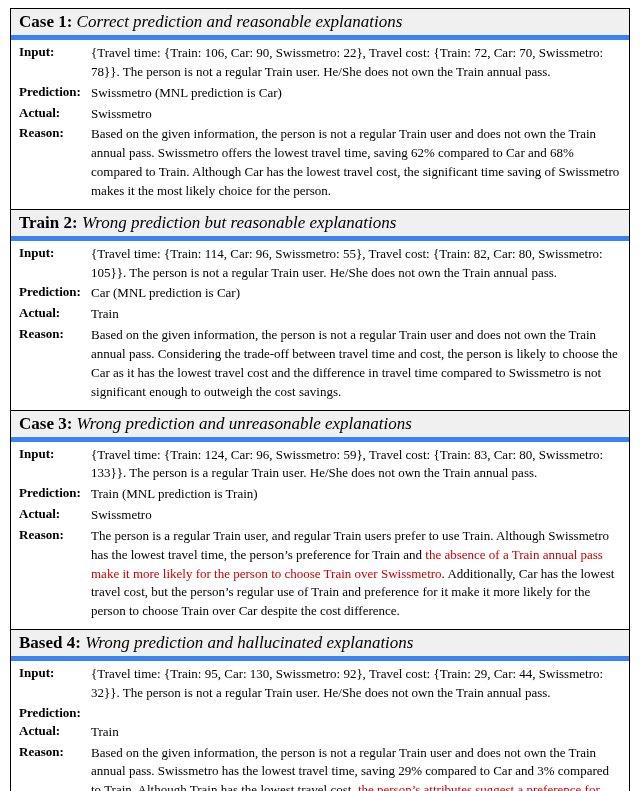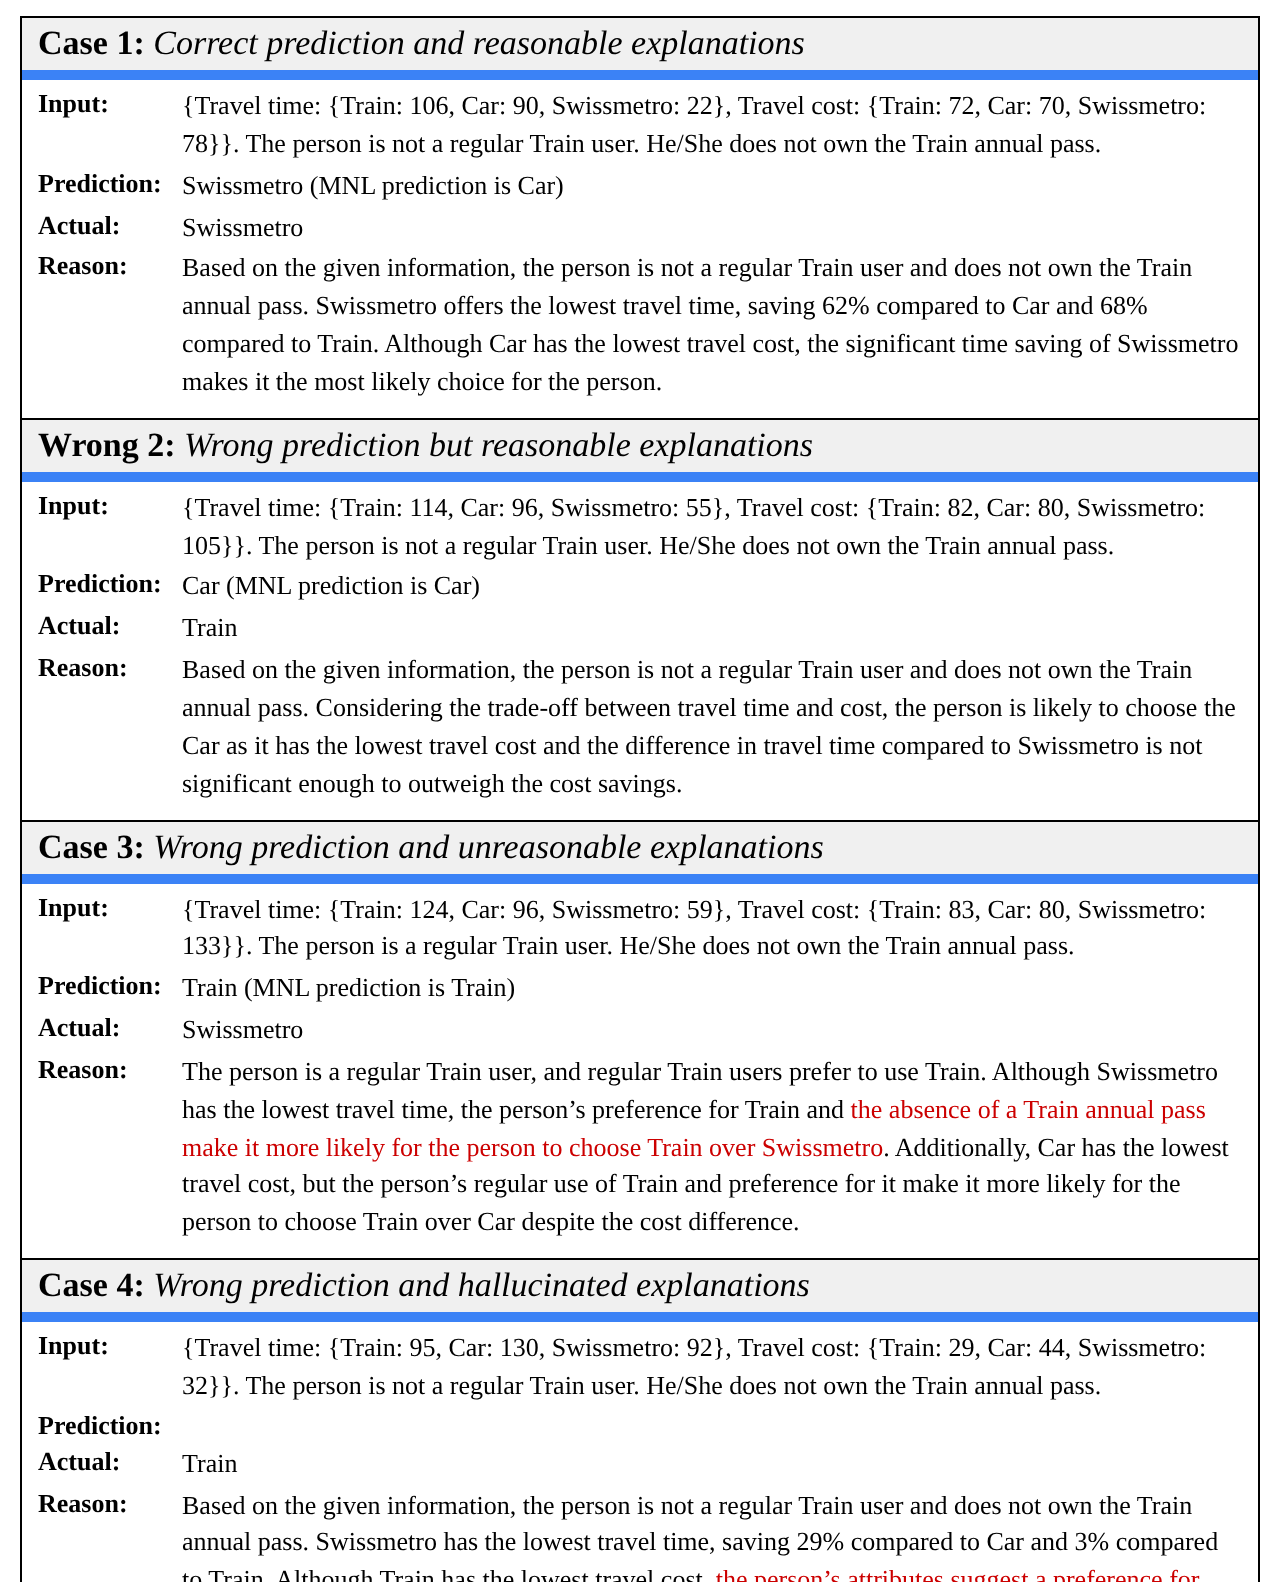--- a/index.html
+++ b/index.html
@@ -75,21 +75,21 @@
             <div class="case-label">Actual:</div>
             <div class="case-content">Swissmetro</div>
           </div>
           <div class="case-row">
             <div class="case-label">Reason:</div>
             <div class="case-content">Based on the given information, the person is not a regular Train user and does not own the Train annual pass. Swissmetro offers the lowest travel time, saving 62% compared to Car and 68% compared to Train. Although Car has the lowest travel cost, the significant time saving of Swissmetro makes it the most likely choice for the person.</div>
           </div>
         </div>
       </div>
       <div class="case-box">
-        <div class="case-header"><span class="case-header-label">Wrong 2: </span><span class="case-header-italic">Wrong prediction but reasonable explanations</span></div>
+        <div class="case-header"><span class="case-header-label">Train 2: </span><span class="case-header-italic">Wrong prediction but reasonable explanations</span></div>
         <div class="case-body">
           <div class="case-row">
             <div class="case-label">Input:</div>
             <div class="case-content">{Travel time: {Train: 114, Car: 96, Swissmetro: 55}, Travel cost: {Train: 82, Car: 80, Swissmetro: 105}}. The person is not a regular Train user. He/She does not own the Train annual pass.</div>
           </div>
           <div class="case-row">
             <div class="case-label">Prediction:</div>
             <div class="case-content">Car (MNL prediction is Car)</div>
           </div>
           <div class="case-row">
@@ -117,21 +117,21 @@
             <div class="case-label">Actual:</div>
             <div class="case-content">Swissmetro</div>
           </div>
           <div class="case-row">
             <div class="case-label">Reason:</div>
             <div class="case-content">The person is a regular Train user, and regular Train users prefer to use Train. Although Swissmetro has the lowest travel time, the person’s preference for Train and <span class="highlight-red">the absence of a Train annual pass make it more likely for the person to choose Train over Swissmetro</span>. Additionally, Car has the lowest travel cost, but the person’s regular use of Train and preference for it make it more likely for the person to choose Train over Car despite the cost difference.</div>
           </div>
         </div>
       </div>
       <div class="case-box">
-        <div class="case-header"><span class="case-header-label">Case 4: </span><span class="case-header-italic">Wrong prediction and hallucinated explanations</span></div>
+        <div class="case-header"><span class="case-header-label">Based 4: </span><span class="case-header-italic">Wrong prediction and hallucinated explanations</span></div>
         <div class="case-body">
           <div class="case-row">
             <div class="case-label">Input:</div>
             <div class="case-content">{Travel time: {Train: 95, Car: 130, Swissmetro: 92}, Travel cost: {Train: 29, Car: 44, Swissmetro: 32}}. The person is not a regular Train user. He/She does not own the Train annual pass.</div>
           </div>
           <div class="case-row">
             <div class="case-label">Prediction:</div>
           </div>
           <div class="case-row">
             <div class="case-label">Actual:</div>

